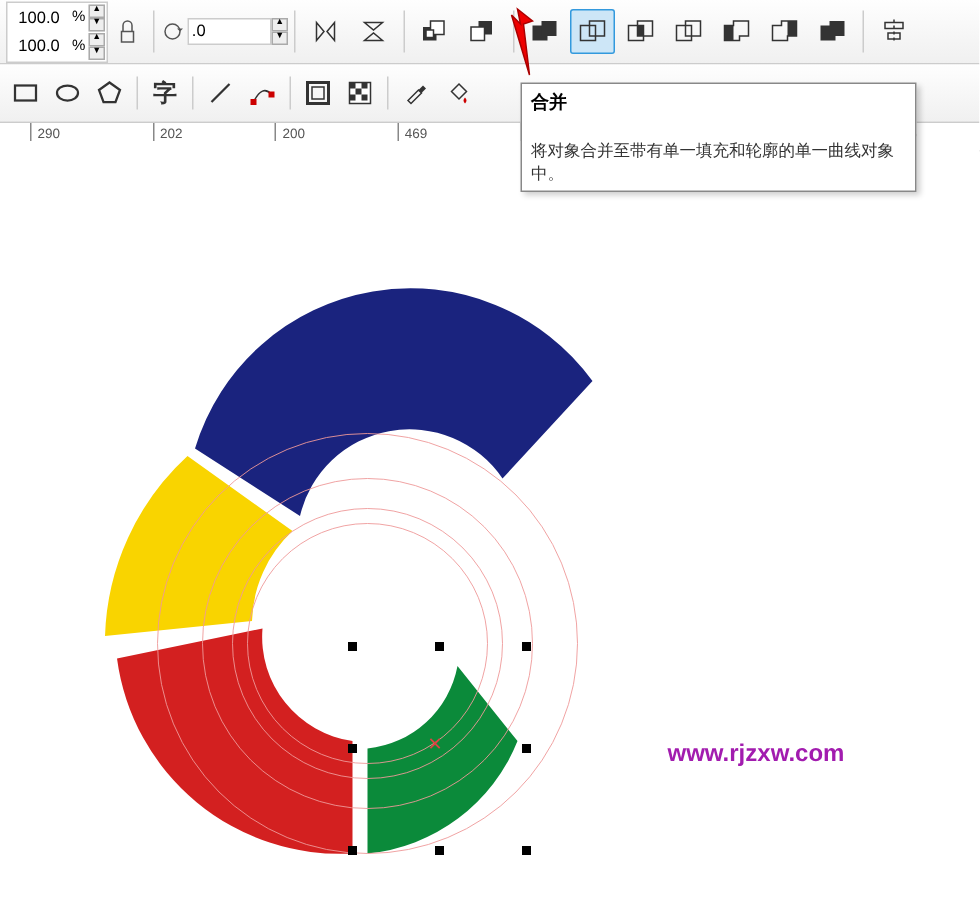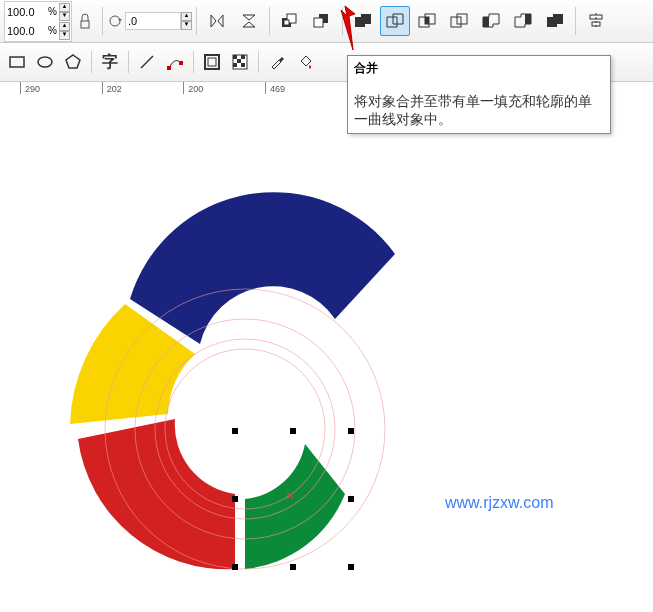--- a/index.html
+++ b/index.html
@@ -1,41 +1,41 @@
 <!DOCTYPE html>
 <html><head>
 <meta charset="utf-8">
 <style>
 body{margin:0;font-family:"Microsoft YaHei",sans-serif;font-size:12px;background:#fff;overflow:hidden}
 .container{width:653px;height:612px;position:relative;background:#fff}
 .toolbar{background:linear-gradient(#fefefe,#f0f0f0);border-bottom:1px solid #ccc;display:flex;align-items:center;height:38px;padding:2px 4px}
 .scale-box{display:flex;flex-direction:column;gap:1px;border:1px solid #ccc;background:#fff;padding:1px}
 .scale-row{display:flex;align-items:center}
-.scale-row input{width:38px;border:none;padding:1px;font-size:11px;text-align:left}
+.scale-row input{width:38px;border:none;padding:1px;font-size:11px;text-align:center}
 .pct{font-size:10px;padding:0 2px}
 .spinner{width:11px;display:flex;flex-direction:column}
 .spin{height:7px;background:#eee;border:1px solid #aaa;font-size:6px;text-align:center;line-height:5px}
 .lock{margin:0 6px;width:14px;height:20px}
 .divider{width:1px;height:28px;background:#ccc;margin:0 4px}
 .rot{display:flex;align-items:center}
 .rot svg{margin-right:2px}
 .rot input{width:50px;border:1px solid #ccc;padding:2px;font-size:11px}
 .tbtn{width:28px;height:28px;display:flex;align-items:center;justify-content:center;margin:0 1px;border:1px solid transparent;border-radius:2px}
 .tbtn.active{border-color:#3399dd;background:#cde6f7}
 .toolbar2{background:linear-gradient(#fefefe,#f0f0f0);border-bottom:1px solid #ccc;display:flex;align-items:center;height:34px;padding:2px 4px;gap:2px}
 .tool{width:24px;height:24px;display:flex;align-items:center;justify-content:center;margin:0 1px}
 .ruler{height:18px;background:#fff;border-bottom:1px solid #aaa;position:relative;font-size:9px;color:#555;overflow:hidden}
 .ruler .tick{position:absolute;top:0;height:18px;border-left:1px solid #888}
 .ruler .tick span{position:absolute;top:2px;left:4px}
 .ruler .minor{position:absolute;top:12px;height:6px;border-left:1px solid #aaa}
 .canvas{position:absolute;top:94px;left:0;right:0;bottom:0;background:#fff}
 .tooltip{position:absolute;left:347px;top:55px;background:#fff;border:1px solid #888;padding:4px 6px;z-index:100;box-shadow:2px 2px 4px rgba(0,0,0,.2);max-width:250px}
 .tooltip .tt-title{font-weight:bold;margin-bottom:16px}
-.tooltip .tt-body{font-size:14px;color:#333}
-.watermark{position:absolute;left:445px;top:400px;font-weight:normal;font-size:16px;color:#3b82f6;text-shadow:1px 1px 0 #fff,-1px -1px 0 #fff,1px -1px 0 #fff,-1px 1px 0 #fff}
+.tooltip .tt-body{font-size:11px;color:#333}
+.watermark{position:absolute;left:445px;top:400px;font-weight:bold;font-size:16px;color:#a21caf;text-shadow:1px 1px 0 #fff,-1px -1px 0 #fff,1px -1px 0 #fff,-1px 1px 0 #fff}
 .sel-handle{position:absolute;width:6px;height:6px;background:#000}
 .sel-center{position:absolute;width:10px;height:10px;color:#d44;font-size:12px;text-align:center;line-height:10px}
 .red-cursor{position:absolute;left:333px;top:2px;z-index:99}
 </style>
 </head>
 <body>
 
 <div class="container">
 
 <div class="toolbar">

